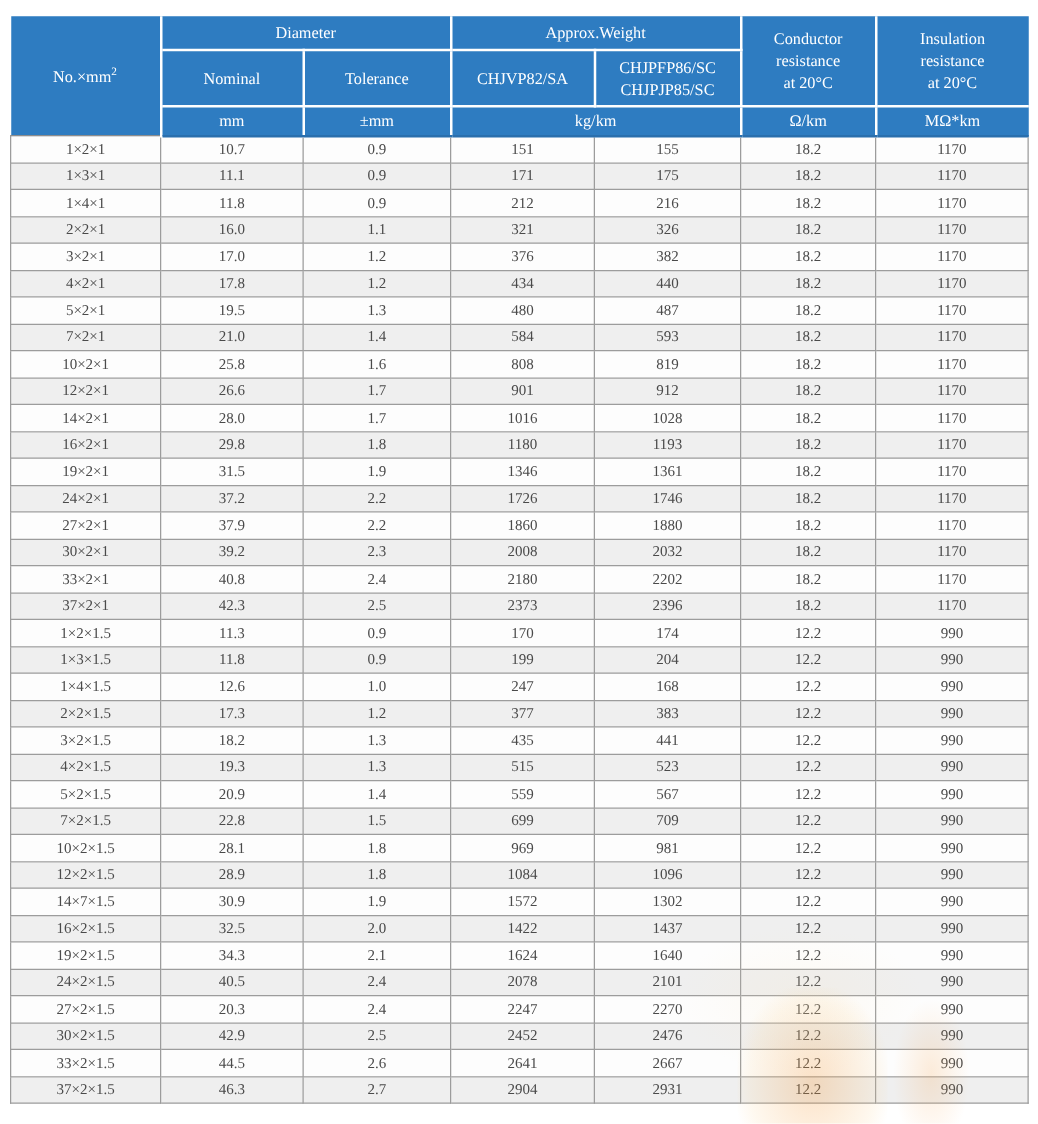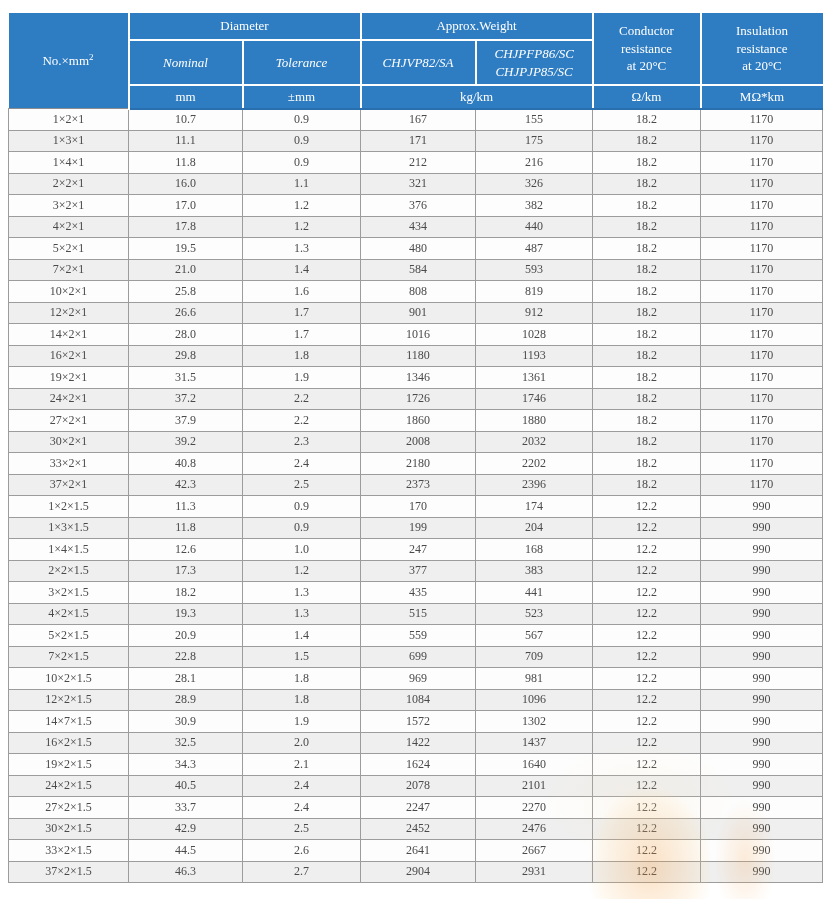--- a/index.html
+++ b/index.html
@@ -25,21 +25,21 @@
     background: #2e7cc1;
     color: #ffffff;
     font-weight: normal;
     font-size: 13px;
     text-align: center;
     vertical-align: middle;
     line-height: 1.35;
     padding: 2px 18px;
   }
   thead .hr1 { height: 27px; }
-  thead .hr2 { height: 45px; font-style: italic; }
+  thead .hr2 { height: 45px; }
   thead .hr3 { height: 23px; }
   th.sep-r { border-right: 2px solid #ffffff; }
   th.sep-b { border-bottom: 2px solid #ffffff; }
   thead tr.hr3 th { border-bottom: 2px solid #2a6fad; margin-top: 20px; }
   sup { font-size: 9px; vertical-align: super; }
 
   
   tbody td {
     border: 1px solid #9c9c9c;
     border-top: 1px solid #8d8d8d;
@@ -124,21 +124,21 @@
         <th class="sep-r">Ω/km</th>
         <th>MΩ*km</th>
       </tr>
     </thead>
 
     <tbody>
         <tr>
           <td>1×2×1</td>
           <td>10.7</td>
           <td>0.9</td>
-          <td>167</td>
+          <td>151</td>
           <td>155</td>
           <td>18.2</td>
           <td>1170</td>
         </tr>
         <tr>
           <td>1×3×1</td>
           <td>11.1</td>
           <td>0.9</td>
           <td>171</td>
           <td>175</td>
@@ -410,21 +410,21 @@
           <td>24×2×1.5</td>
           <td>40.5</td>
           <td>2.4</td>
           <td>2078</td>
           <td>2101</td>
           <td>12.2</td>
           <td>990</td>
         </tr>
         <tr>
           <td>27×2×1.5</td>
-          <td>33.7</td>
+          <td>20.3</td>
           <td>2.4</td>
           <td>2247</td>
           <td>2270</td>
           <td>12.2</td>
           <td>990</td>
         </tr>
         <tr>
           <td>30×2×1.5</td>
           <td>42.9</td>
           <td>2.5</td>

